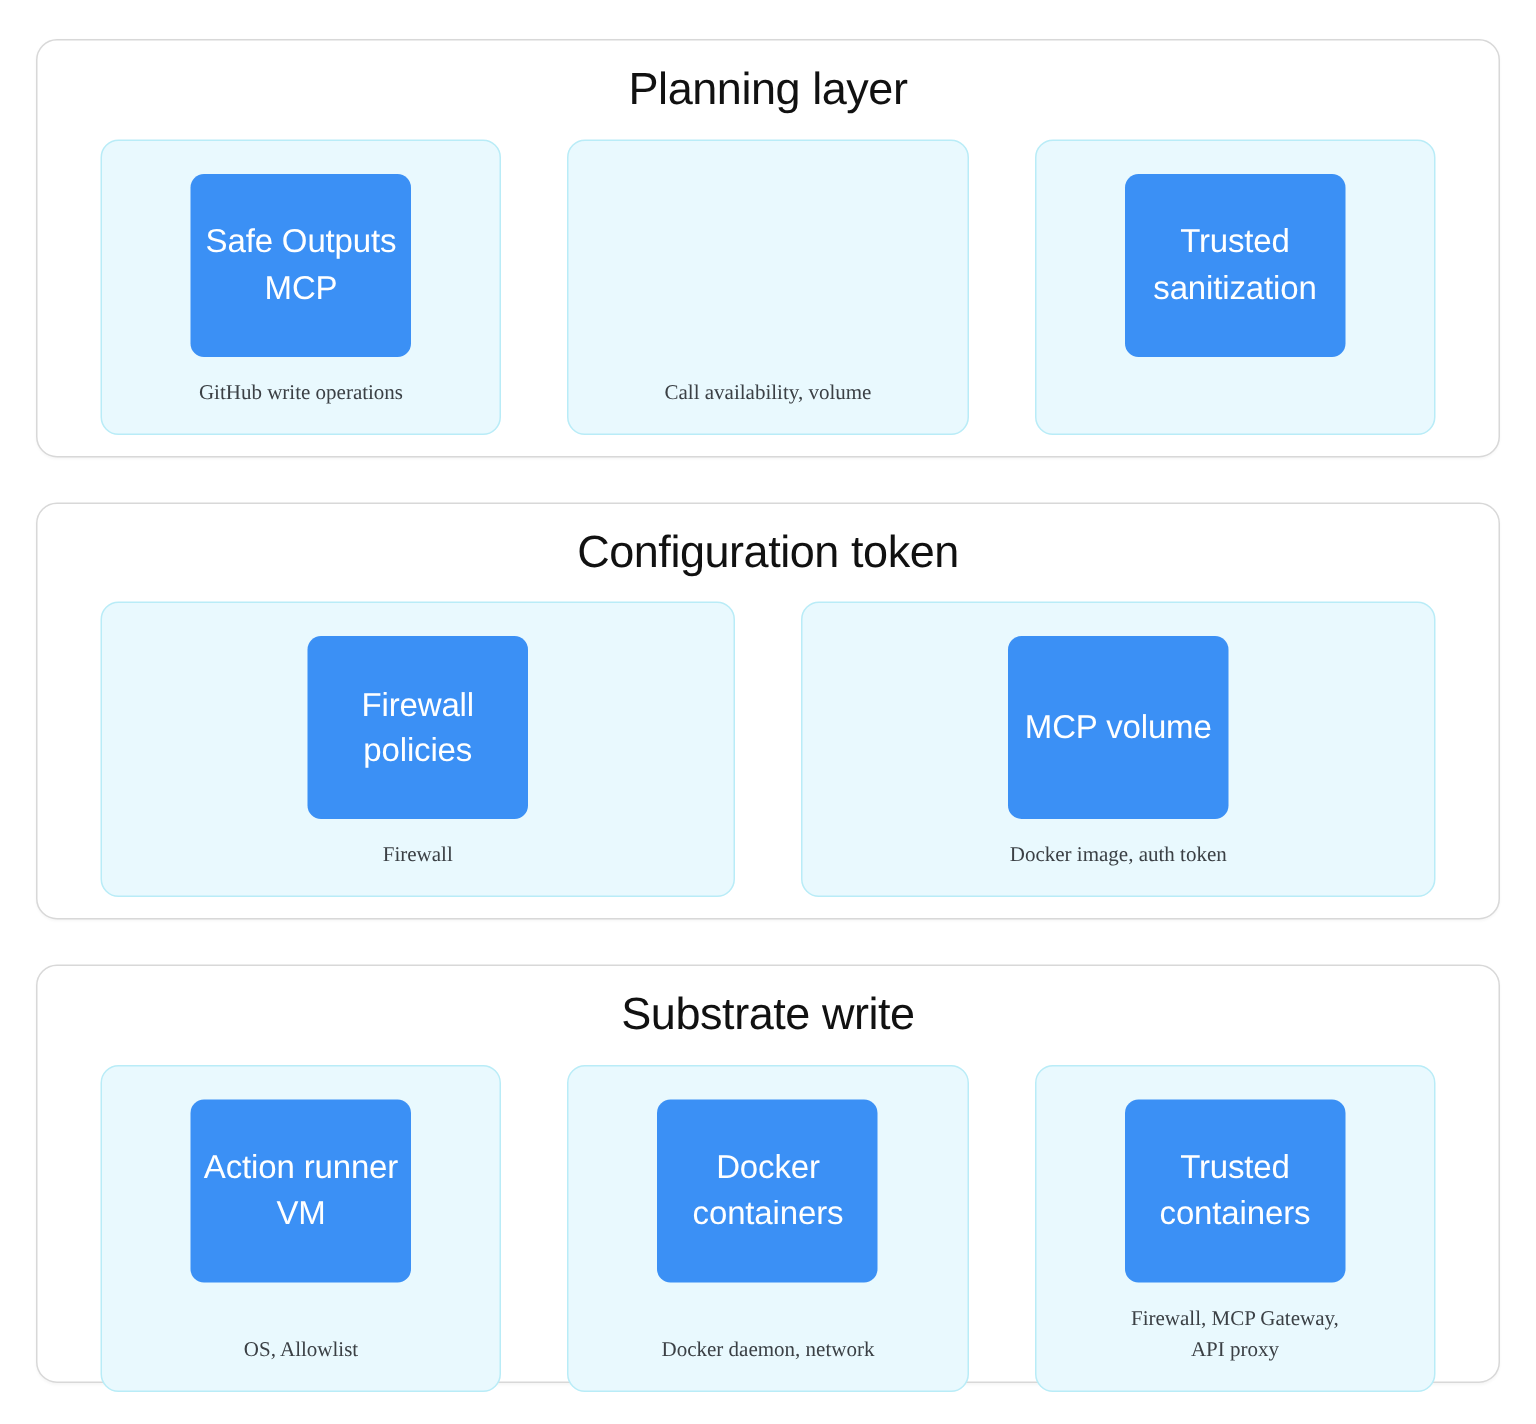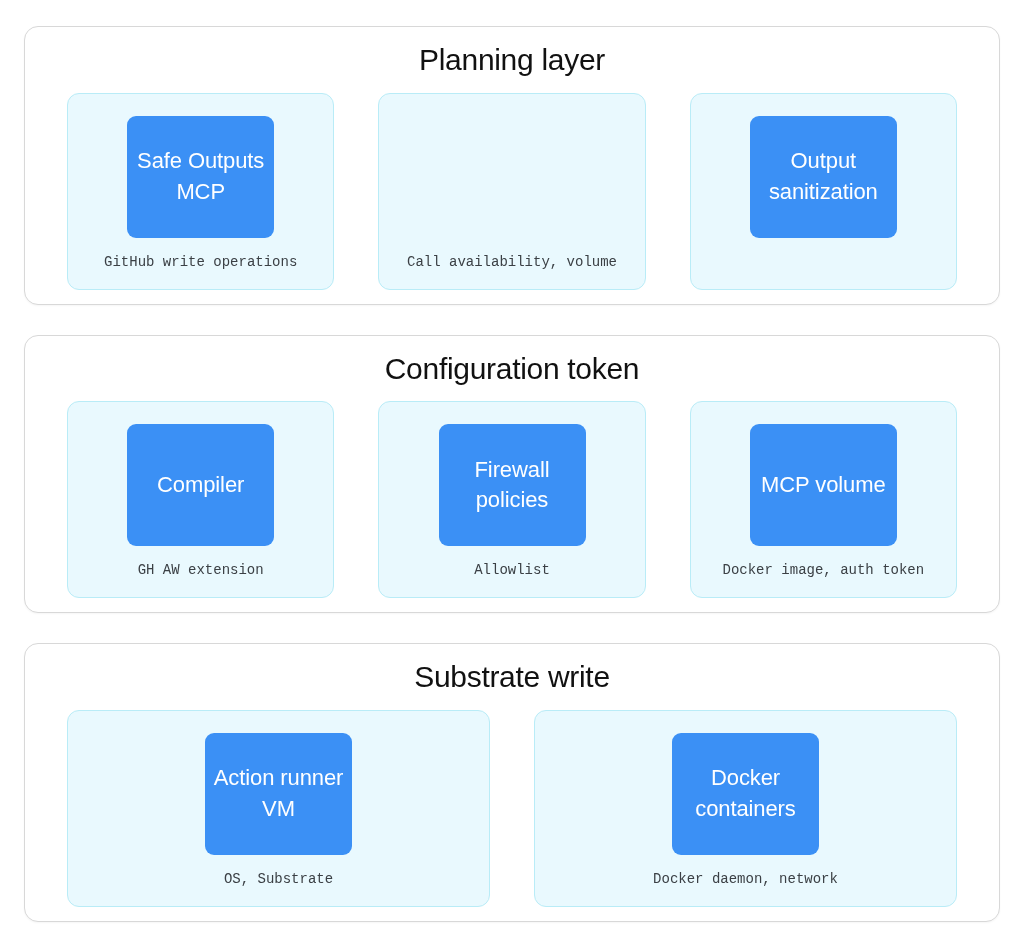--- a/index.html
+++ b/index.html
@@ -45,21 +45,21 @@
     text-align: left;
     margin-bottom: 14px;
     white-space: nowrap;
   }
 
   .cards-row {
     width: 100%;
     flex: 1 1 auto;
     display: flex;
     flex-direction: row;
-    justify-content: flex-end;
+    justify-content: center;
     align-items: stretch;
     gap: 44px;
   }
 
   .component-card {
     flex: 1 1 0;
     background: #e9f9fe;
     border: 1.5px solid #b9ecf7;
     border-radius: 12px;
     display: flex;
@@ -82,21 +82,21 @@
     font-size: 22px;
     font-weight: 400;
     line-height: 1.38;
     letter-spacing: -0.1px;
     padding: 8px 6px;
   }
 
   .component-caption {
     margin-top: auto;
     padding-top: 14px;
-    font-family: Liberation Mono, monospace;
+    font-family: Liberation Serif, serif;
     font-size: 14px;
     line-height: 1.5;
     color: #3b4045;
     text-align: center;
     white-space: pre-line;
   }
 </style>
 </head>
 <body>
 
@@ -109,59 +109,60 @@
       <div class="component-card">
         <div class="component-box">Safe Outputs MCP</div>
         <div class="component-caption">GitHub write operations</div>
       </div>
 
       <div class="component-card">
         <div class="component-caption">Call availability, volume</div>
       </div>
 
       <div class="component-card">
-        <div class="component-box">Output sanitization</div>
+        <div class="component-box">Trusted sanitization</div>
       </div>
 
     </div>
   </section>
 
   <section class="layer-panel">
     <h2 class="layer-title">Configuration token</h2>
     <div class="cards-row">
 
-      <div class="component-card">
-        <div class="component-box">Compiler</div>
-        <div class="component-caption">GH AW extension</div>
-      </div>
 
       <div class="component-card">
         <div class="component-box">Firewall policies</div>
-        <div class="component-caption">Allowlist</div>
+        <div class="component-caption">Firewall</div>
       </div>
 
       <div class="component-card">
         <div class="component-box">MCP volume</div>
         <div class="component-caption">Docker image, auth token</div>
       </div>
 
     </div>
   </section>
 
   <section class="layer-panel">
     <h2 class="layer-title">Substrate write</h2>
     <div class="cards-row">
 
       <div class="component-card">
         <div class="component-box">Action runner VM</div>
-        <div class="component-caption">OS, Substrate</div>
+        <div class="component-caption">OS, Allowlist</div>
       </div>
 
       <div class="component-card">
         <div class="component-box">Docker containers</div>
         <div class="component-caption">Docker daemon, network</div>
       </div>
 
+      <div class="component-card">
+        <div class="component-box">Trusted containers</div>
+        <div class="component-caption">Firewall, MCP Gateway,
+API proxy</div>
+      </div>
 
     </div>
   </section>
 
 </div>
 
 </body></html>

